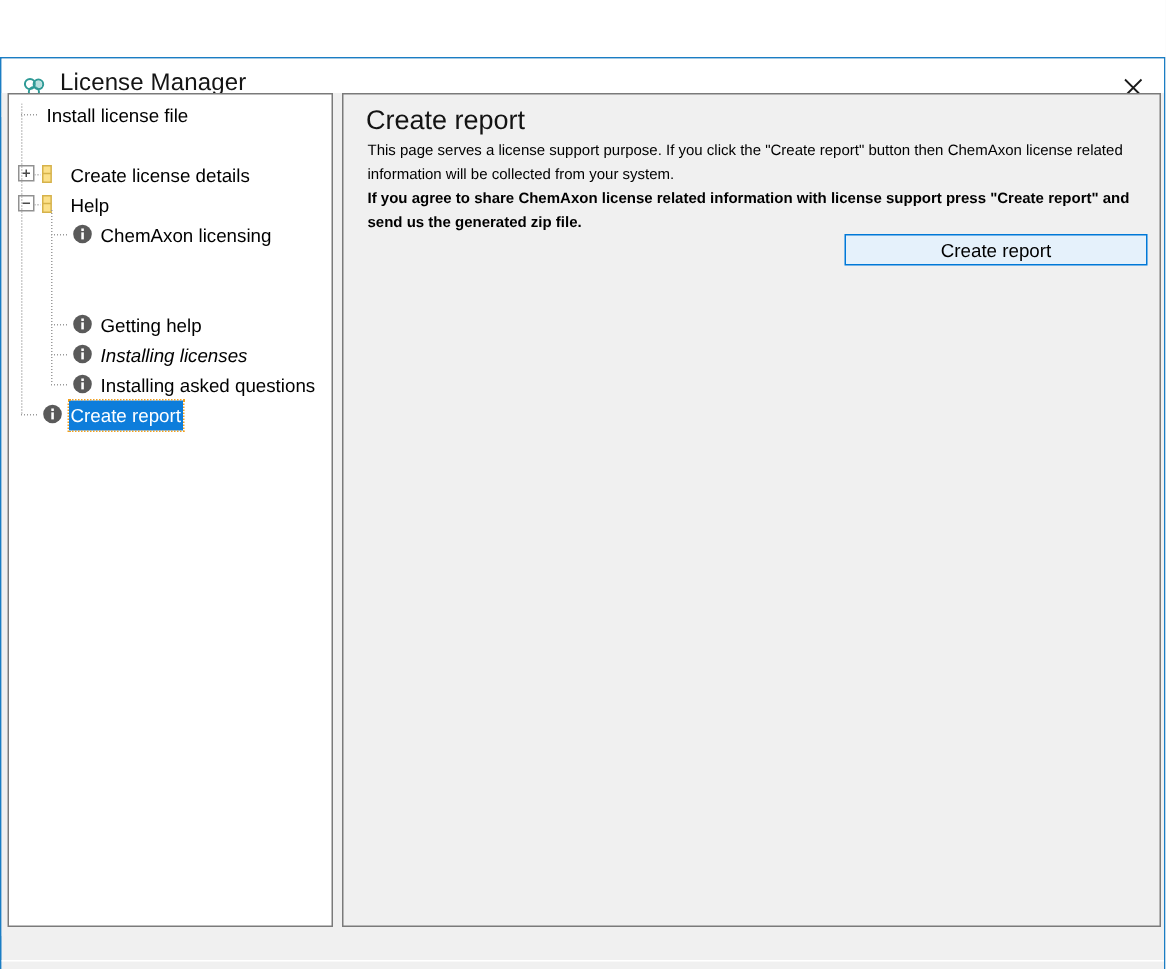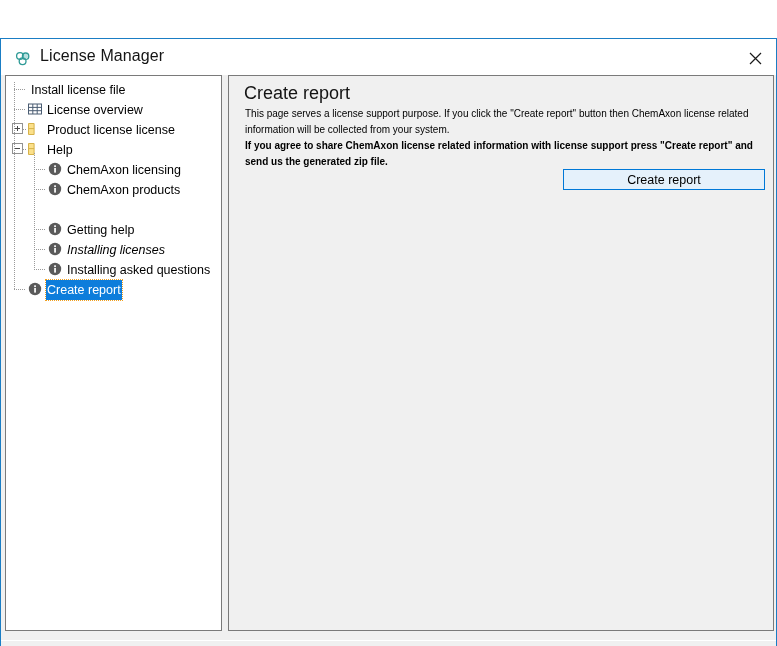--- a/index.html
+++ b/index.html
@@ -55,21 +55,21 @@
     display: flex;
     align-items: center;
     justify-content: center;
     cursor: default;
   }
   .close-btn svg { display:block; }
 
   
   .content-area {
     position: absolute;
-    left: 0; top: 36px;
+    left: 0; top: 23px;
     width: 777px;
     height: 562px;
     background: #f0f0f0;
   }
 
   .tree-panel {
     position: absolute;
     left: 4px; top: 0px;
     width: 217px;
     height: 556px;
@@ -275,42 +275,29 @@
   </div>
 
   <div class="content-area">
 
     <div class="tree-panel">
       <div class="tree" id="tree-root" style="position: relative; height: 229px;">
           <div class="tree-row" style="position: absolute; left: 0px; top: 3px; width: 215px;">
             <span class="tree-label" style="position: absolute; left: 24px; top: 1px;">Install license file</span>
             <span class="hline" style="left: 8px; width: 12px; top: 10px;"></span>
           </div>
-          <div class="tree-row" style="position: absolute; left: 0px; top: 23px; width: 215px;">
-            <span class="ic" style="left: 21px; top: 2px;">
-              <svg width="16" height="16" viewBox="0 0 16 16">
-                <rect x="1.5" y="3" width="13" height="10" fill="#ffffff" stroke="#4b5d73" stroke-width="1"></rect>
-                <line x1="1.5" y1="6.4" x2="14.5" y2="6.4" stroke="#4b5d73" stroke-width="1"></line>
-                <line x1="1.5" y1="9.7" x2="14.5" y2="9.7" stroke="#4b5d73" stroke-width="1"></line>
-                <line x1="5.8" y1="3" x2="5.8" y2="13" stroke="#4b5d73" stroke-width="1"></line>
-                <line x1="10.2" y1="3" x2="10.2" y2="13" stroke="#4b5d73" stroke-width="1"></line>
-              </svg>
-            </span>
-            <span class="tree-label" style="position: absolute; left: 40px; top: 1px;">License overview</span>
-            <span class="hline" style="left: 8px; width: 12px; top: 10px;"></span>
-          </div>
           <div class="tree-row" style="position: absolute; left: 0px; top: 43px; width: 215px;">
             <span class="tw plus" style="left: 6px; top: 4px;"></span>
             <span class="ic" style="left: 21px; top: 2px;">
               <svg width="16" height="16" viewBox="0 0 16 16">
                 <path d="M1.5 2.5 h5.6 v11 h-5.6 z" fill="#fbe08a" stroke="#d6b24a" stroke-width="1"></path>
                 <path d="M1.5 7.6 h5.6" stroke="#d6b24a" stroke-width="1"></path>
               </svg>
             </span>
-            <span class="tree-label" style="position: absolute; left: 40px; top: 1px;">Product license license</span>
+            <span class="tree-label" style="position: absolute; left: 40px; top: 1px;">Create license details</span>
             <span class="hline" style="left: 17px; width: 4px; top: 10px;"></span>
           </div>
           <div class="tree-row" style="position: absolute; left: 0px; top: 63px; width: 215px;">
             <span class="tw" style="left: 6px; top: 4px;"></span>
             <span class="ic" style="left: 21px; top: 2px;">
               <svg width="16" height="16" viewBox="0 0 16 16">
                 <path d="M1.5 2.5 h5.6 v11 h-5.6 z" fill="#fbe08a" stroke="#d6b24a" stroke-width="1"></path>
                 <path d="M1.5 7.6 h5.6" stroke="#d6b24a" stroke-width="1"></path>
               </svg>
             </span>
@@ -319,31 +306,20 @@
           </div>
           <div class="tree-row" style="position: absolute; left: 0px; top: 83px; width: 215px; text-decoration: underline;">
             <span class="ic" style="left: 41px; top: 2px;">
               <svg width="16" height="16" viewBox="0 0 16 16">
                 <circle cx="8" cy="8" r="6.2" fill="#5a5a5a"></circle>
                 <rect x="7.2" y="4.3" width="1.7" height="1.7" fill="#ffffff"></rect>
                 <rect x="7.2" y="6.9" width="1.7" height="4.7" fill="#ffffff"></rect>
               </svg>
             </span>
             <span class="tree-label" style="position: absolute; left: 60px; top: 1px;">ChemAxon licensing</span>
-            <span class="hline" style="left: 28px; width: 12px; top: 10px;"></span>
-          </div>
-          <div class="tree-row" style="position: absolute; left: 0px; top: 103px; width: 215px;">
-            <span class="ic" style="left: 41px; top: 2px;">
-              <svg width="16" height="16" viewBox="0 0 16 16">
-                <circle cx="8" cy="8" r="6.2" fill="#5a5a5a"></circle>
-                <rect x="7.2" y="4.3" width="1.7" height="1.7" fill="#ffffff"></rect>
-                <rect x="7.2" y="6.9" width="1.7" height="4.7" fill="#ffffff"></rect>
-              </svg>
-            </span>
-            <span class="tree-label" style="position: absolute; left: 60px; top: 1px;">ChemAxon products</span>
             <span class="hline" style="left: 28px; width: 12px; top: 10px;"></span>
           </div>
           <div class="tree-row" style="position: absolute; left: 0px; top: 143px; width: 215px;">
             <span class="ic" style="left: 41px; top: 2px;">
               <svg width="16" height="16" viewBox="0 0 16 16">
                 <circle cx="8" cy="8" r="6.2" fill="#5a5a5a"></circle>
                 <rect x="7.2" y="4.3" width="1.7" height="1.7" fill="#ffffff"></rect>
                 <rect x="7.2" y="6.9" width="1.7" height="4.7" fill="#ffffff"></rect>
               </svg>
             </span>

